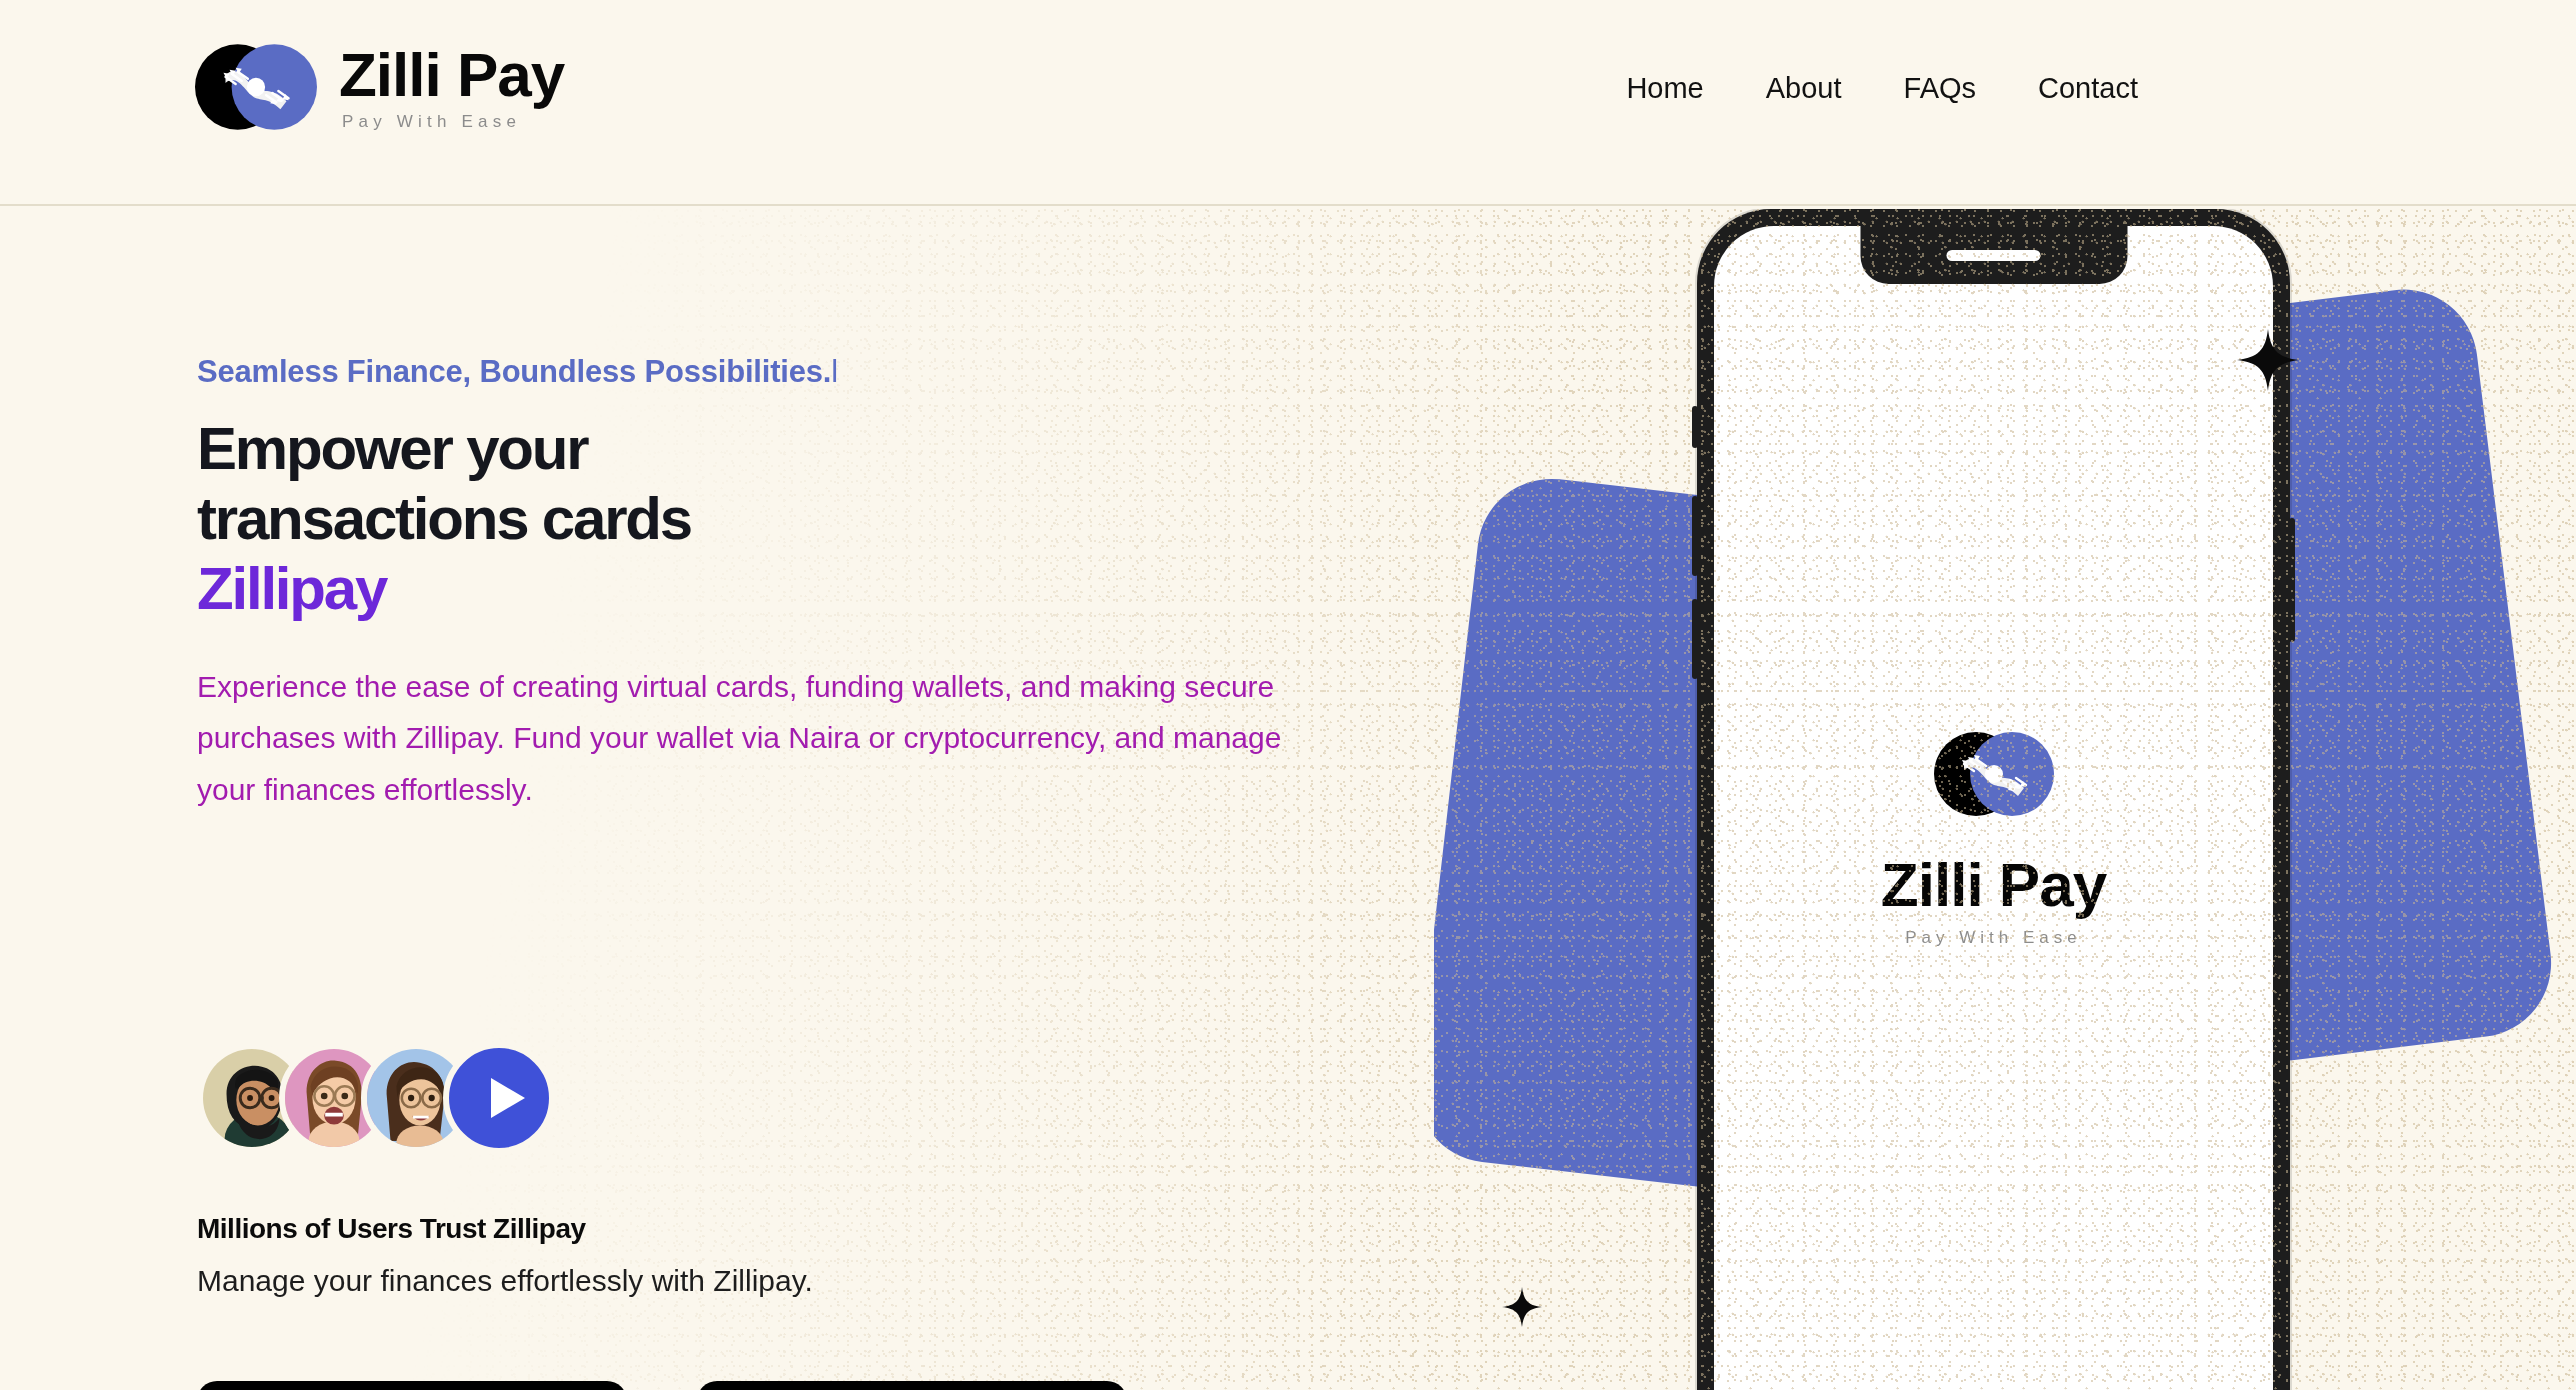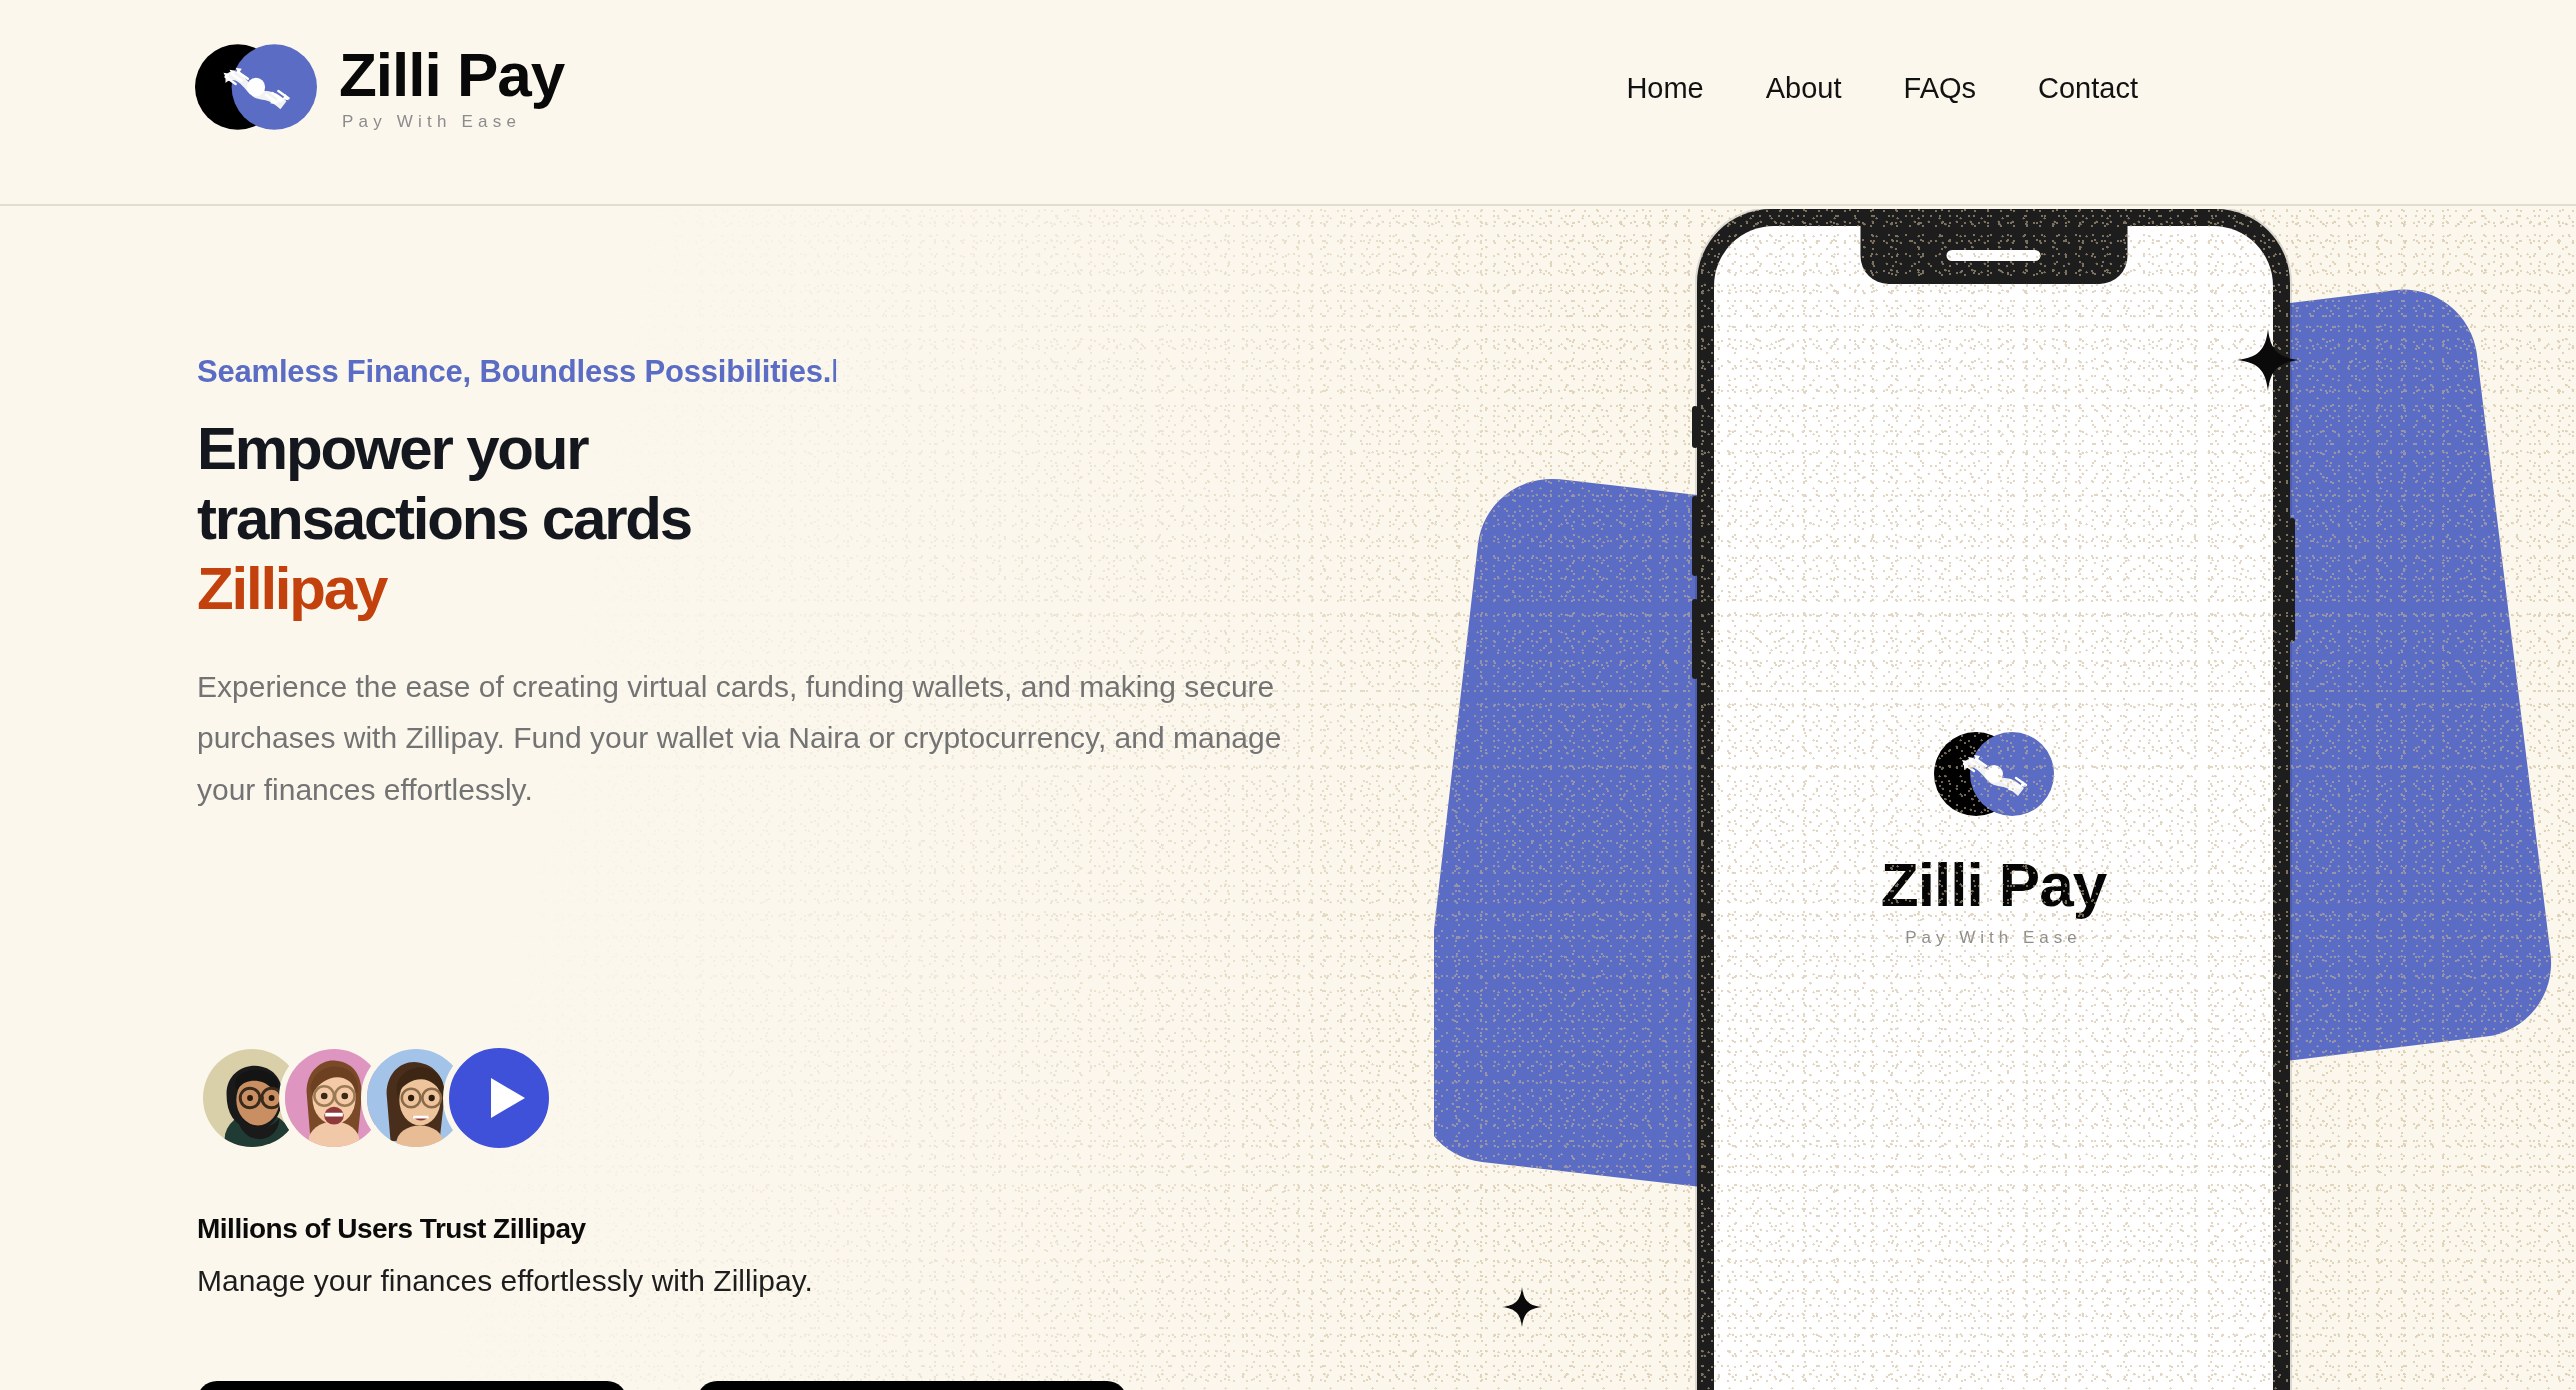--- a/index.html
+++ b/index.html
@@ -146,27 +146,27 @@
   }
 
   .hero-title {
     font-size: 60px;
     font-weight: 700;
     color: #15171E;
     line-height: 1.17;
     letter-spacing: -2.2px;
   }
 
-  .hero-title .accent { color: #c2410c; }
+  .hero-title .accent { color: #6d28d9; }
 
   .hero-desc {
     margin-top: 36px;
     font-size: 30px;
     line-height: 1.72;
-    color: #737373;
+    color: #a21caf;
     max-width: 1121px;
     font-weight: 400;
   }
 
   
   .social-row {
     position: absolute;
     left: 197px; top: 1042px;
     display: flex;
     align-items: center;

